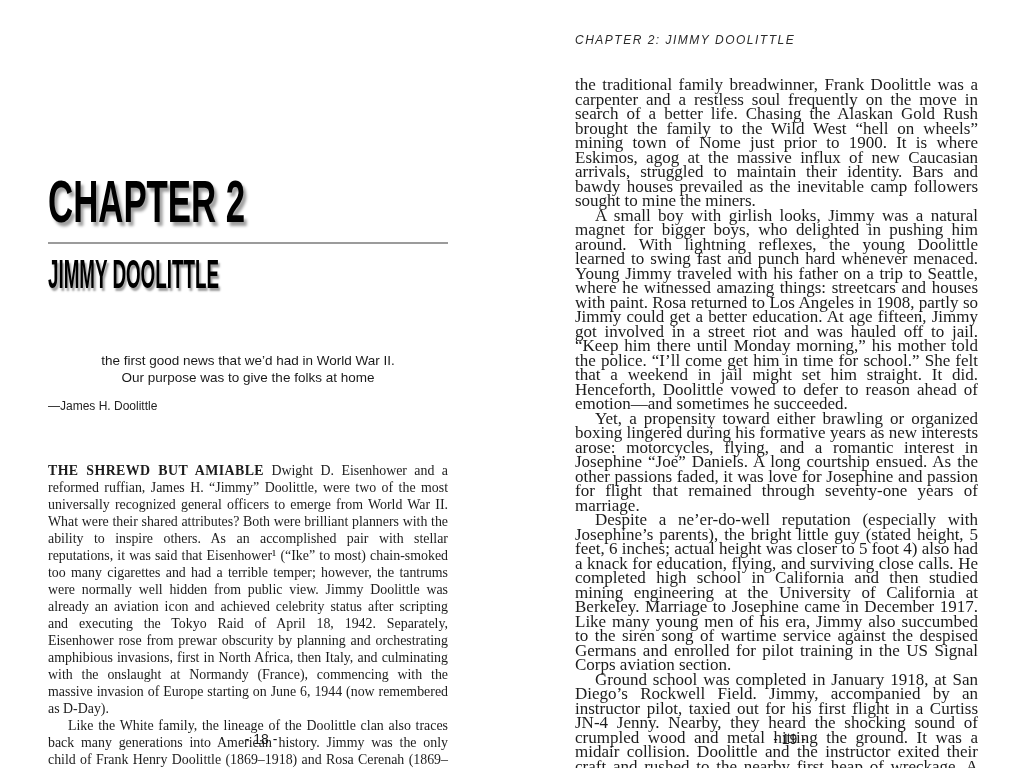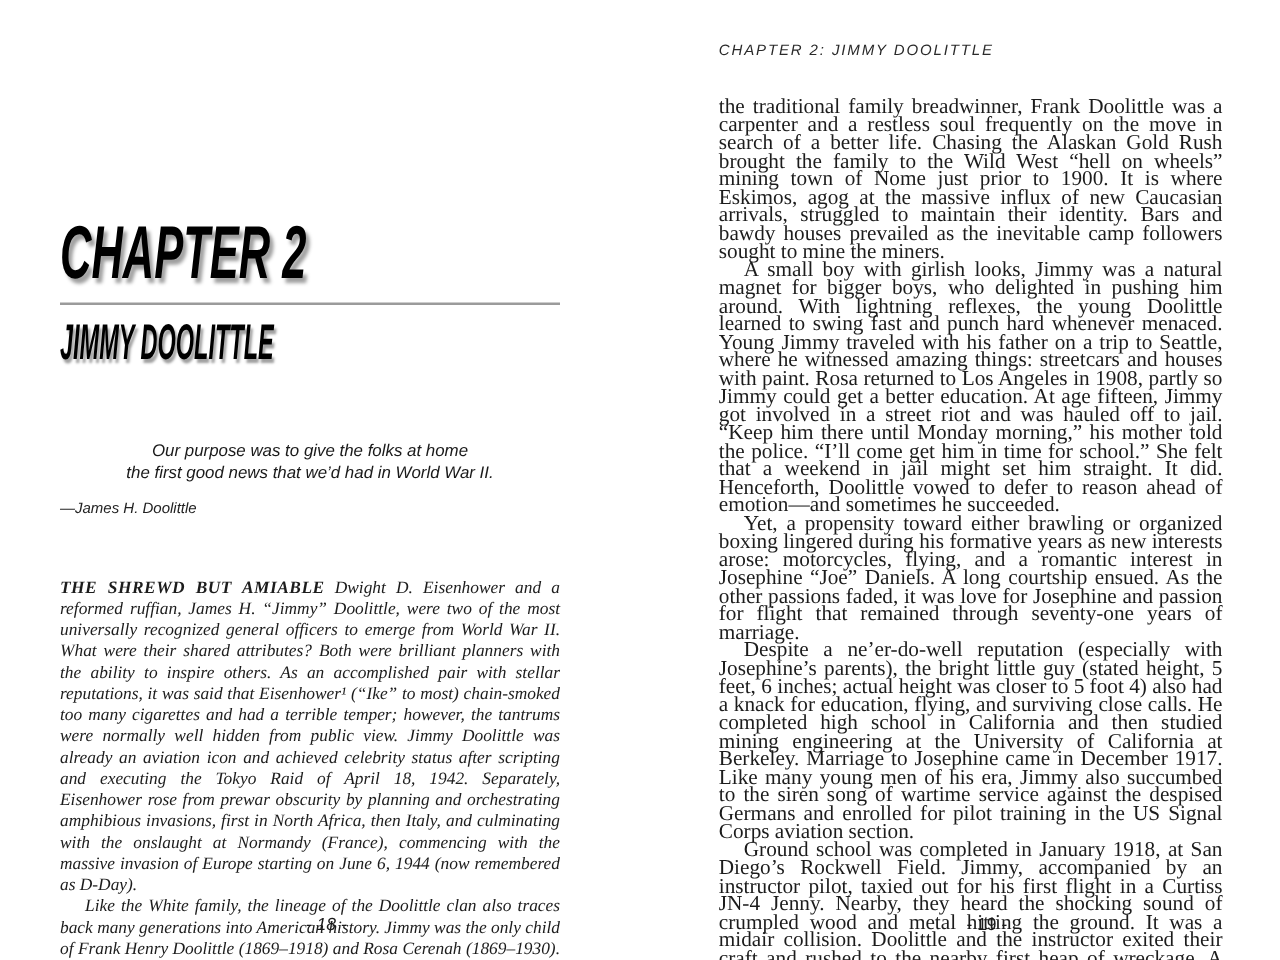--- a/index.html
+++ b/index.html
@@ -12,21 +12,21 @@
   html,body{background:#ffffff;}
   .spread{
     position:relative;
     width:1024px;height:768px;
     background:var(--page-bg);
     font-family:"Liberation Serif", serif;
     color:var(--text-color);
     overflow:hidden;
   }
   .page{position:absolute;top:0;height:768px;}
-  .page-left{left:48px;width:400px;font-style:italic;}
+  .page-left{left:48px;width:400px;}
   .page-right{left:575px;width:403px;}
 
   .chapter-title{
     position:absolute;top:172px;left:0;
     font-family:"Liberation Sans", sans-serif;
     font-weight:bold;
     font-size:60px;line-height:60px;
     letter-spacing:0px;
     color:var(--heading-color);
     white-space:nowrap;
@@ -86,22 +86,22 @@
 <body>
 
 <div class="spread">
 
   <div class="page page-left">
     <div class="chapter-title">CHAPTER 2</div>
     <div class="chapter-rule"></div>
     <div class="chapter-subtitle">JIMMY DOOLITTLE</div>
 
     <div class="epigraph">
+      <div>the first good news that we’d had in World War II.</div>
       <div>Our purpose was to give the folks at home</div>
-      <div>the first good news that we’d had in World War II.</div>
     </div>
     <div class="epigraph-attribution">—James H. Doolittle</div>
 
     <div class="body-text body-left">
       <p><b>THE SHREWD BUT AMIABLE</b><span> Dwight D. Eisenhower and a reformed ruffian, James H. “Jimmy” Doolittle, were two of the most universally recognized general officers to emerge from World War II. What were their shared attributes? Both were brilliant planners with the ability to inspire others. As an accomplished pair with stellar reputations, it was said that Eisenhower¹ (“Ike” to most) chain-smoked too many cigarettes and had a terrible temper; however, the tantrums were normally well hidden from public view. Jimmy Doolittle was already an aviation icon and achieved celebrity status after scripting and executing the Tokyo Raid of April 18, 1942. Separately, Eisenhower rose from prewar obscurity by planning and orchestrating amphibious invasions, first in North Africa, then Italy, and culminating with the onslaught at Normandy (France), commencing with the massive invasion of Europe starting on June 6, 1944 (now remembered as D-Day).</span></p>
       <p class="indent">Like the White family, the lineage of the Doolittle clan also traces back many generations into American history. Jimmy was the only child of Frank Henry Doolittle (1869–1918) and Rosa Cerenah (1869–1930). As father and</p>
     </div>
 
     <div class="page-number">- 18 -</div>
   </div>

